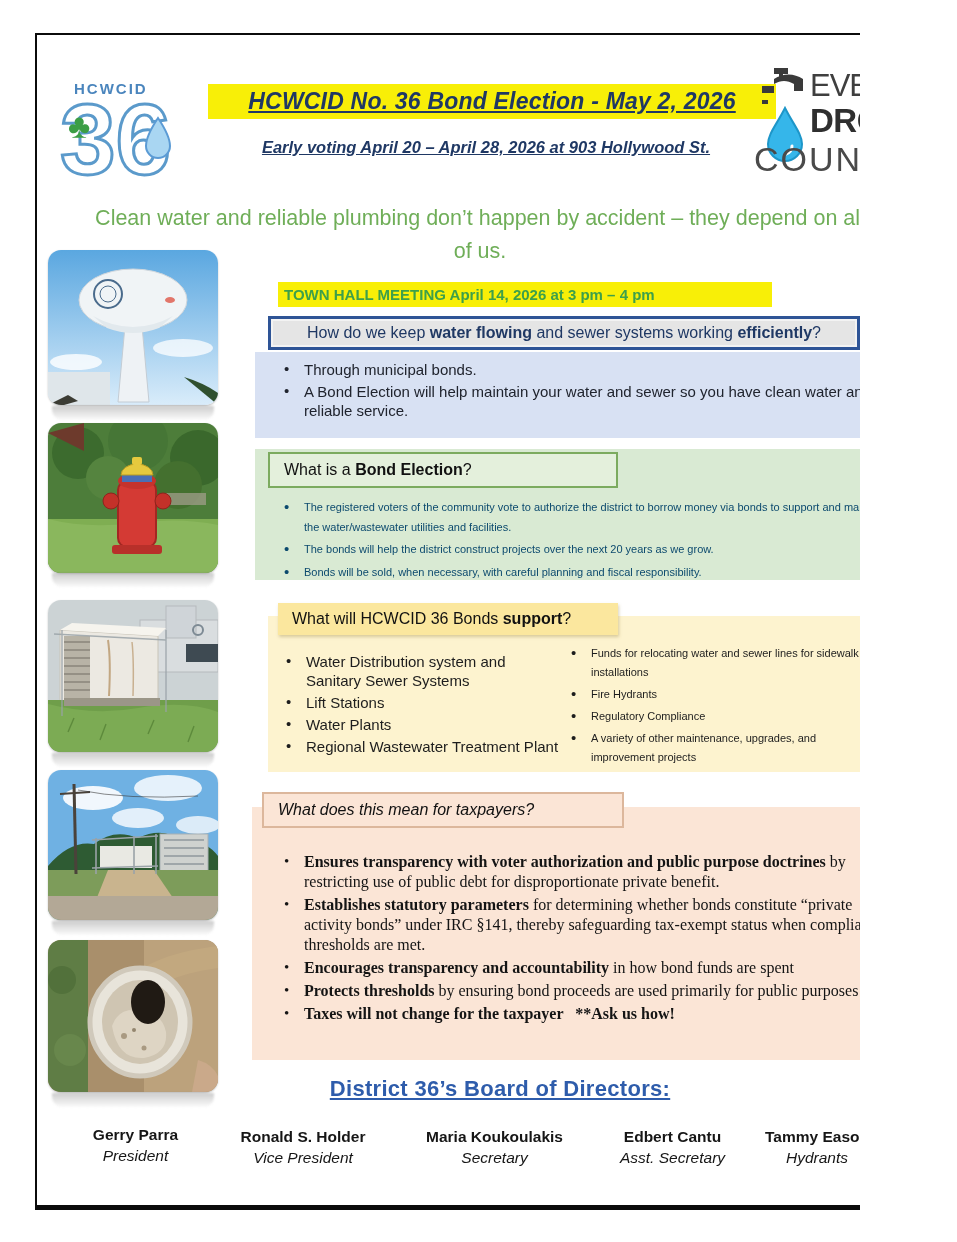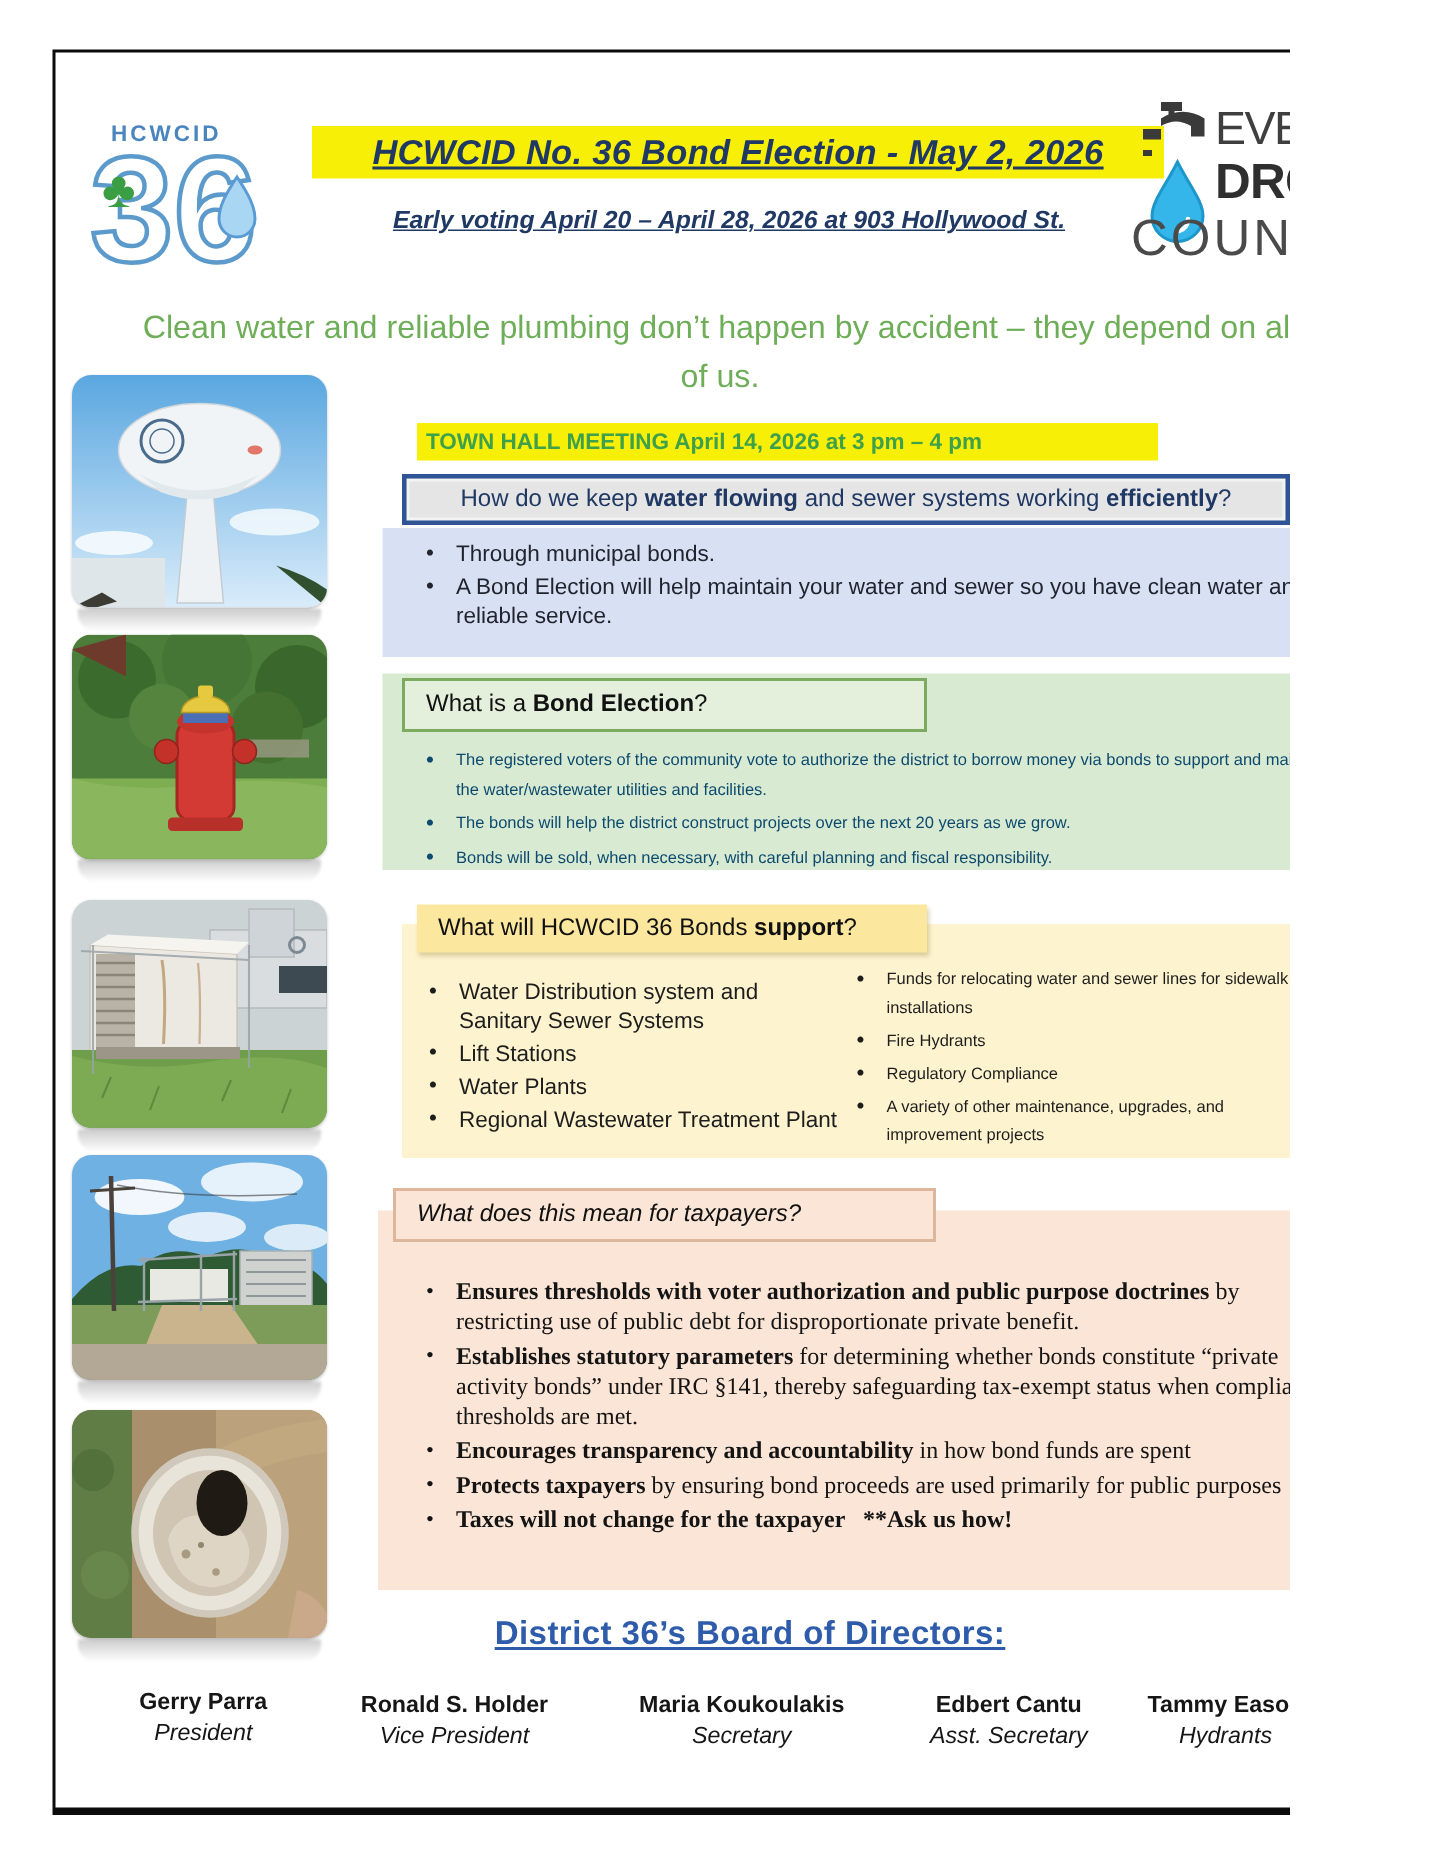--- a/index.html
+++ b/index.html
@@ -286,24 +286,24 @@
   <ul class="abs blt ycol-right">
     <li><span>Funds for relocating water and sewer lines for sidewalk installations</span></li>
     <li><span>Fire Hydrants</span></li>
     <li><span>Regulatory Compliance</span></li>
     <li><span>A variety of other maintenance, upgrades, and improvement projects</span></li>
   </ul>
 
   <div class="abs panel panel-peach"></div>
   <div class="abs hdrbox hdr-peach">What does this mean for taxpayers?</div>
   <ul class="abs blt peach-bullets">
-    <li><span class="b">Ensures thresholds with voter authorization and public purpose doctrines</span><span> by restricting use of public debt for disproportionate private benefit.</span></li>
+    <li><span class="b">Ensures transparency with voter authorization and public purpose doctrines</span><span> by restricting use of public debt for disproportionate private benefit.</span></li>
     <li><span class="b">Establishes statutory parameters</span><span> for determining whether bonds constitute “private activity bonds” under IRC §141, thereby safeguarding tax-exempt status when compliance thresholds are met.</span></li>
     <li><span class="b">Encourages transparency and accountability</span><span> in how bond funds are spent</span></li>
-    <li><span class="b">Protects taxpayers</span><span> by ensuring bond proceeds are used primarily for public purposes</span></li>
+    <li><span class="b">Protects thresholds</span><span> by ensuring bond proceeds are used primarily for public purposes</span></li>
     <li><span class="b">Taxes will not change for the taxpayer   **Ask us how!</span><span></span></li>
   </ul>
 
   <div class="abs board-heading">District 36’s Board of Directors:</div>
 
   <div class="member" style="left:68px;top:1126px;width:135px">
     <div class="nm">Gerry Parra</div>
     <div class="tl">President</div>
   </div>
   <div class="member" style="left:228px;top:1128px;width:150px">

